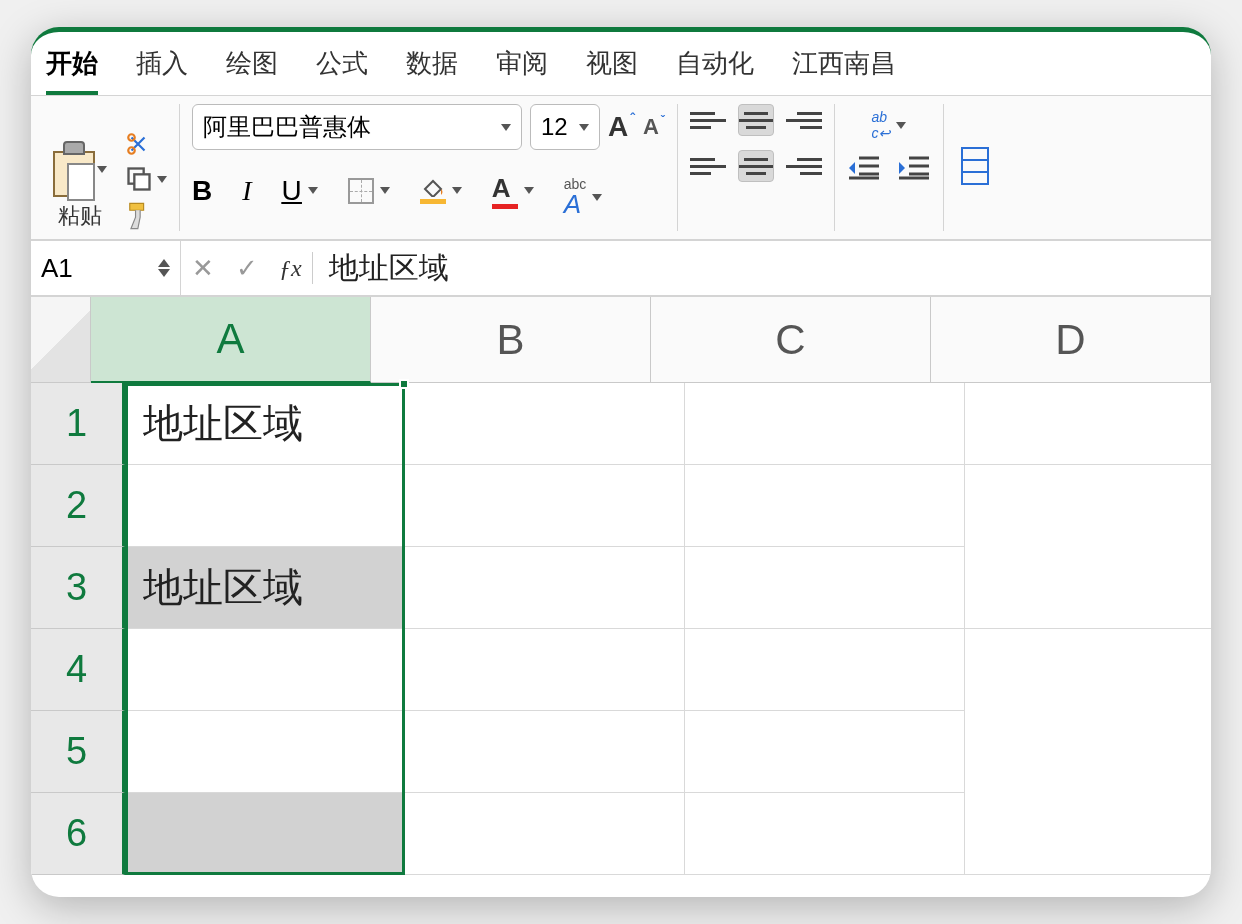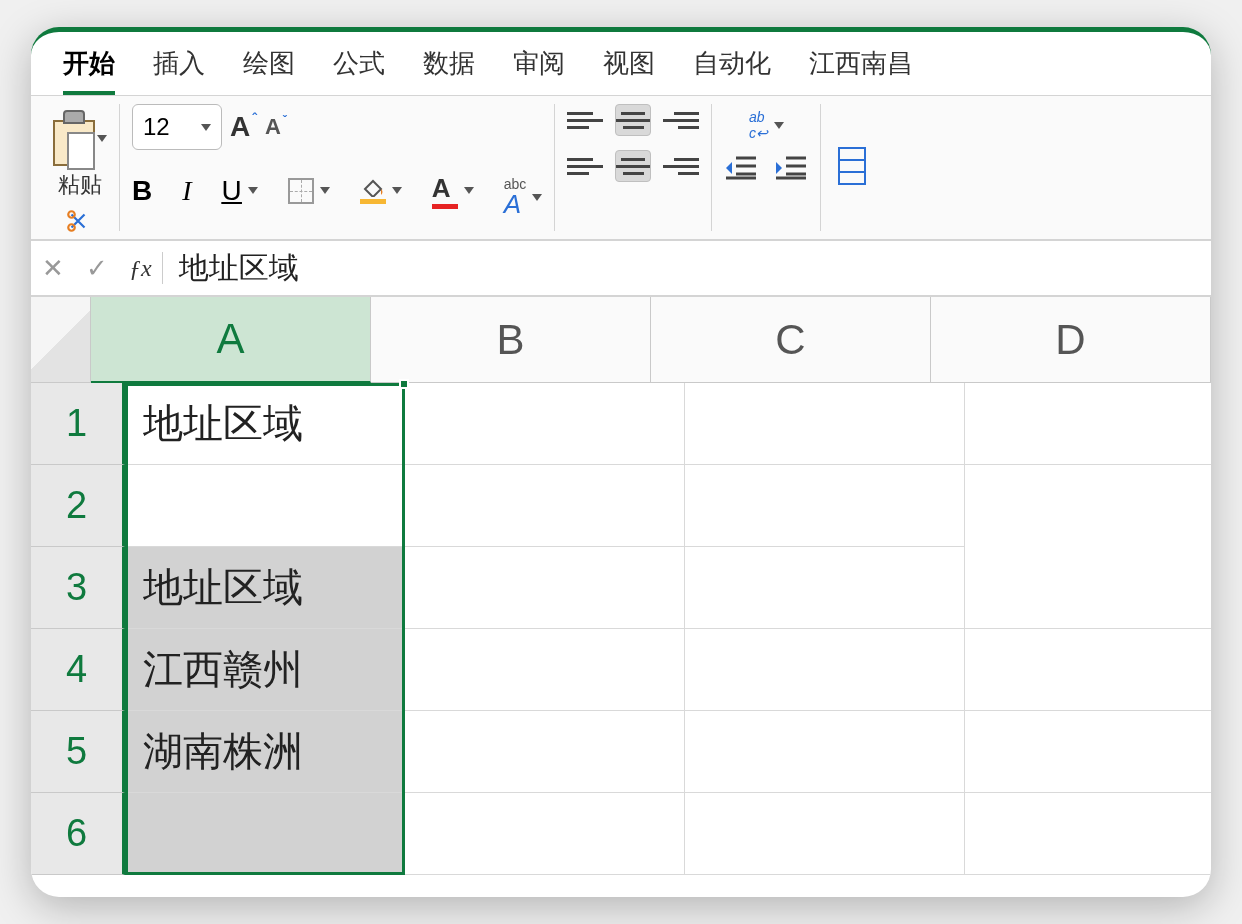--- a/index.html
+++ b/index.html
@@ -20,21 +20,21 @@
     box-shadow: 0 10px 40px rgba(0,0,0,0.25);
     border-top: 5px solid #0f7a3e;
     display: flex;
     flex-direction: column;
   }
 
   
   .ribbon-tabs {
     display: flex;
     gap: 38px;
-    padding: 14px 20px 0 32px;
+    padding: 14px 20px 0 15px;
     font-size: 26px;
     color: #333;
     border-bottom: 1px solid #d4d4d4;
   }
   .ribbon-tab {
     padding-bottom: 10px;
     cursor: pointer;
     white-space: nowrap;
   }
   .ribbon-tab.active {
@@ -56,21 +56,21 @@
     display: flex;
     align-items: center;
     padding: 0 12px;
     border-right: 1px solid #d4d4d4;
     gap: 6px;
   }
   .ribbon-group:last-child { border-right: none; }
 
   
   .clipboard-group {
-    flex-direction: column;
+    flex-direction: row;
     align-items: flex-end;
     padding-top: 6px;
   }
   .paste-block {
     display: flex;
     flex-direction: column;
     align-items: center;
     gap: 4px;
   }
   .paste-icon-wrap {
@@ -107,21 +107,21 @@
 
   
   .font-group { flex-direction: column; gap:14px; align-items:flex-start; }
   .font-row1 { display:flex; gap:8px; align-items:center; }
   .font-select {
     display:flex; align-items:center; justify-content:space-between;
     border:1px solid #bbb; border-radius:6px; padding:4px 10px;
     background:#fff; font-size:24px; height:46px;
   }
   .font-name { width:330px; }
-  .font-size { width:90px; }
+  .font-size { width:70px; }
   .font-select .caret-down { margin-left:8px; }
   .grow-a, .shrink-a {
     font-size:28px; font-weight:bold; color:#333; cursor:pointer;
     display:flex; align-items:flex-start; gap:2px;
   }
   .grow-a .sup { font-size:14px; color:#2a6fd6; }
   .shrink-a { font-size:22px; color:#555; }
   .shrink-a .sup { font-size:12px; color:#2a6fd6; }
   .font-row2 { display:flex; gap:30px; align-items:center; }
   .b-btn { font-size:28px; font-weight:bold; cursor:pointer; }
@@ -276,20 +276,24 @@
                 <path d="M4 2h12v6H4z" fill="#f0c040" stroke="#b88a1f" stroke-width="1"></path>
                 <path d="M9 8v6l-4 10h6l2-10V8" fill="#ddd" stroke="#888" stroke-width="1"></path>
               </svg>
           </span>
         </div>
       </div>
     </div>
 
     <div class="ribbon-group font-group">
       <div class="font-row1">
+        <div class="font-select font-name">
+          <span>阿里巴巴普惠体</span>
+          <span class="caret-down"></span>
+        </div>
         <div class="font-select font-size">
           <span>12</span>
           <span class="caret-down"></span>
         </div>
         <div class="grow-a">A<span class="sup">ˆ</span></div>
         <div class="shrink-a">A<span class="sup">ˇ</span></div>
       </div>
       <div class="font-row2">
         <div class="b-btn">B</div>
         <div class="i-btn">I</div>
@@ -395,20 +399,27 @@
       <div>
         <svg width="30" height="40" viewBox="0 0 30 40">
             <rect x="2" y="2" width="26" height="36" fill="none" stroke="#2a6fd6" stroke-width="2"></rect>
             <path d="M2 14h26M2 26h26" stroke="#2a6fd6" stroke-width="2"></path>
           </svg>
       </div>
     </div>
   </div>
 
   <div class="formula-bar">
+    <div class="name-box">
+      <span>A1</span>
+      <div class="stepper">
+        <div class="tri-up"></div>
+        <div class="tri-down"></div>
+      </div>
+    </div>
     <div class="fb-btn">
       <span>✕</span>
     </div>
     <div class="fb-btn fb-check">
       <span>✓</span>
     </div>
     <div class="fx">ƒx</div>
     <div class="fb-divider"></div>
     <div class="formula-input">地址区域</div>
   </div>
@@ -444,27 +455,25 @@
           <div class="cell cC"></div>
           <div class="cell cD"></div>
         </div>
         <div class="row">
           <div class="cell cA">地址区域</div>
           <div class="cell cB"></div>
           <div class="cell cC"></div>
           <div class="cell cD"></div>
         </div>
         <div class="row">
-          <div class="cell cA">江西赣州</div>
           <div class="cell cB"></div>
           <div class="cell cC"></div>
           <div class="cell cD"></div>
         </div>
         <div class="row">
-          <div class="cell cA">湖南株洲</div>
           <div class="cell cB"></div>
           <div class="cell cC"></div>
           <div class="cell cD"></div>
         </div>
         <div class="row">
           <div class="cell cA"></div>
           <div class="cell cB"></div>
           <div class="cell cC"></div>
           <div class="cell cD"></div>
         </div>

